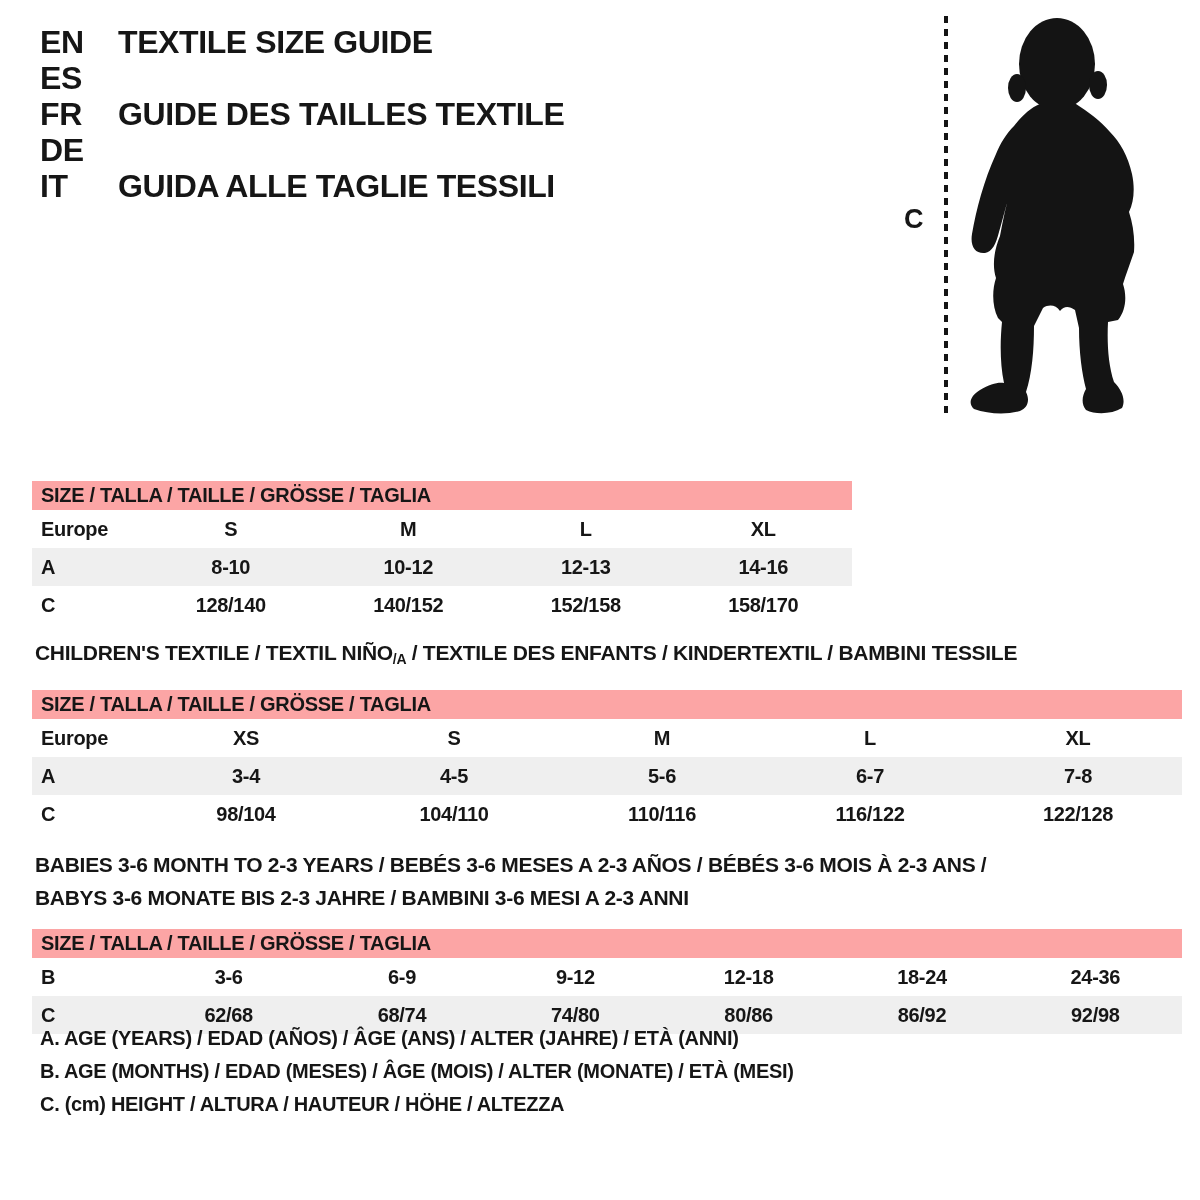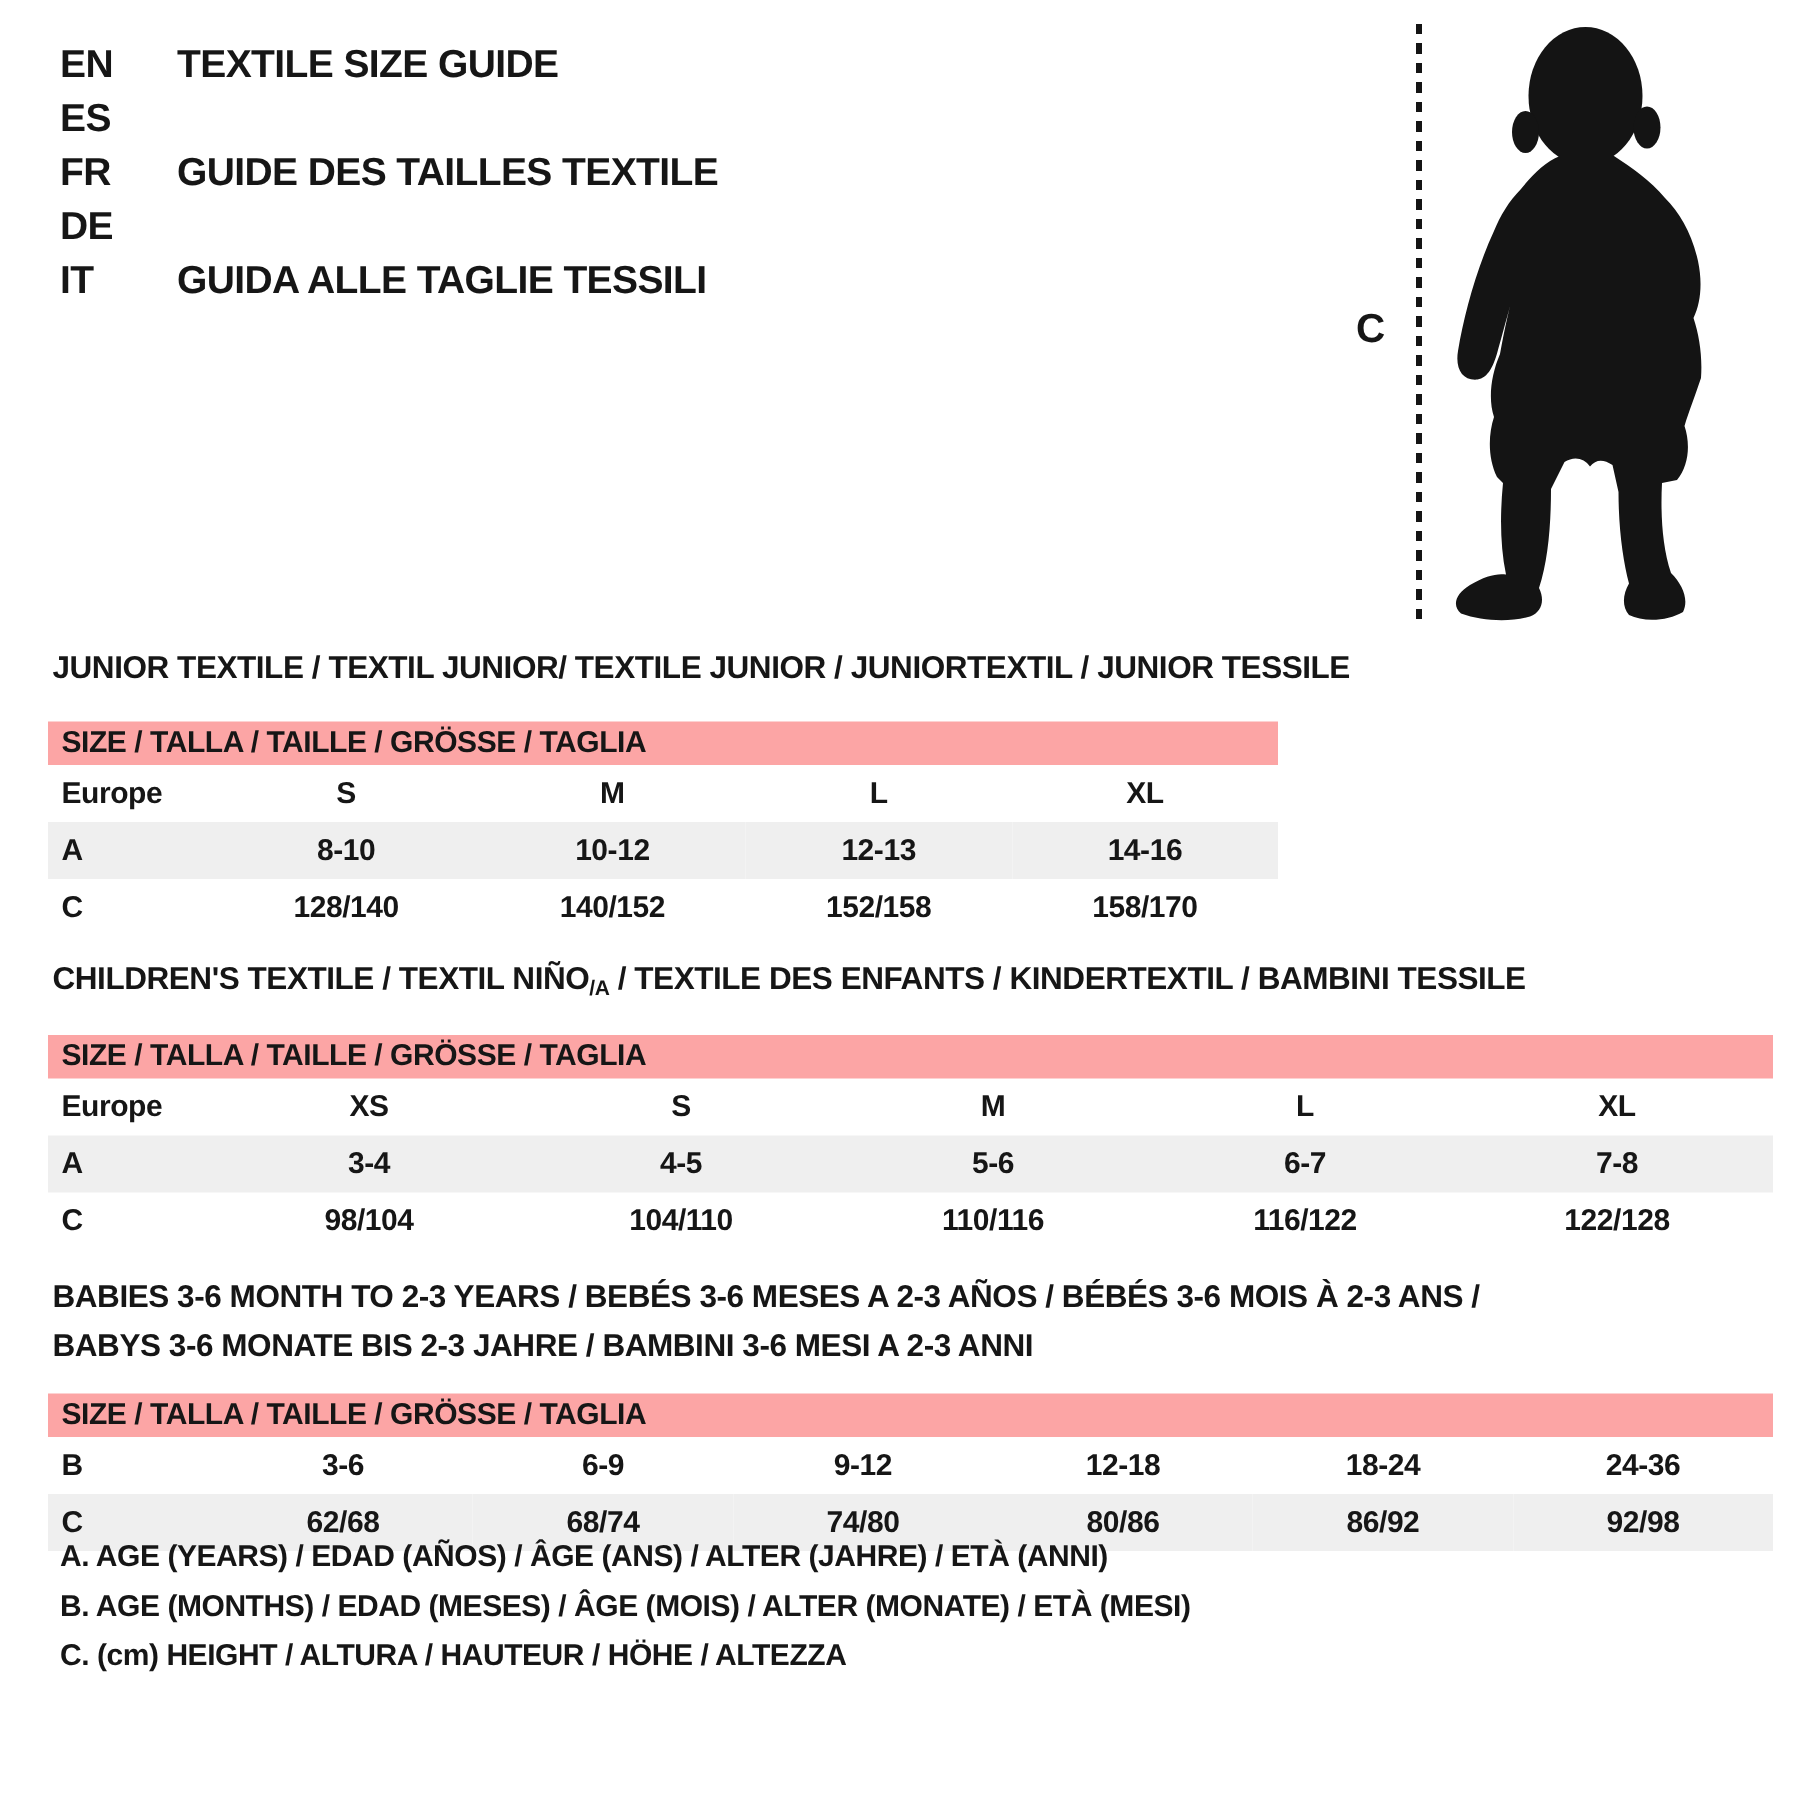--- a/index.html
+++ b/index.html
@@ -10,21 +10,21 @@
     background: #ffffff;
     font-family: "Liberation Sans", sans-serif;
     font-weight: bold;
     font-stretch: condensed;
     color: #161616;
     overflow: hidden;
   }
 
   
   .lang-block { position: absolute; left: 40px; top: 24px; }
-  .lang-row { display: flex; font-size: 26px; line-height: 36px; letter-spacing: -0.4px; }
+  .lang-row { display: flex; font-size: 32px; line-height: 36px; letter-spacing: -0.4px; }
   .lang-code { width: 78px; flex: 0 0 78px; }
 
   
   .dashline {
     position: absolute; left: 944px; top: 16px; width: 4px; height: 400px;
     background: repeating-linear-gradient(to bottom, #141414 0px, #141414 7px, transparent 7px, transparent 13px);
   }
   .measure-label { position: absolute; left: 904px; top: 204px; font-size: 27px; }
   .silhouette { position: absolute; left: 958px; top: 12px; }
 
@@ -112,23 +112,20 @@
                C 49 190 45 206 41 220
                C 38 232 34 240 27 241
                C 17 242 12 234 14 222
                C 18 198 26 168 38 142
                C 42 132 48 122 56 114
                C 64 104 72 96 82 92
                Z"></path>
     </g>
   </svg>
 
-  <div class="section-title" style="top:434px;">
-    <span>JUNIOR TEXTILE / TEXTIL JUNIOR/ TEXTILE JUNIOR / JUNIORTEXTIL / JUNIOR TESSILE</span>
-  </div>
   <table class="size-table" style="top:481px; width:820px;">
     <colgroup>
         <col style="width:110px">
         <col>
         <col>
         <col>
         <col>
       </colgroup>
     <tbody>
         <tr>

